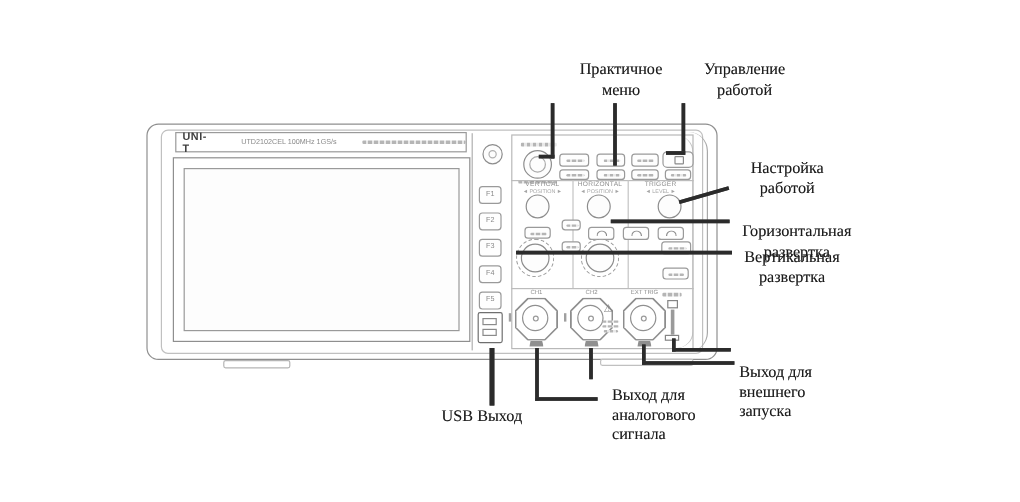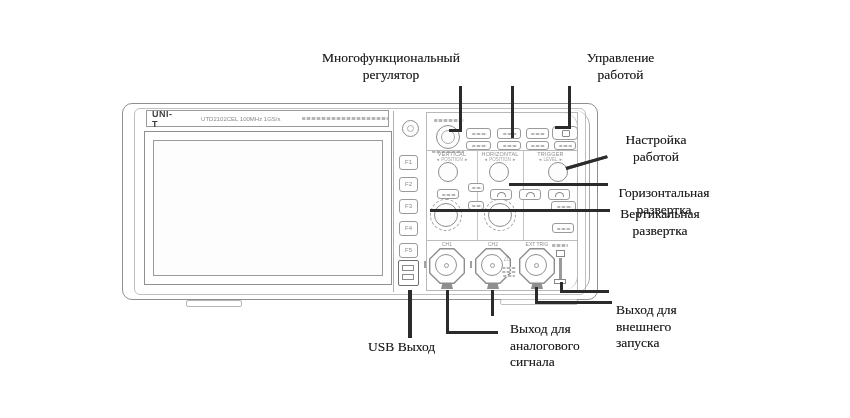--- a/index.html
+++ b/index.html
@@ -212,22 +212,22 @@
 
   <div class="ln" style="left:535px;top:287px;width:3px;height:17px;"></div>
   <div class="ln" style="left:535px;top:301px;width:77px;height:3px;"></div>
 
   <div class="ln" style="left:408px;top:290px;width:4px;height:48px;"></div>
 
   <div class="ln" style="left:446px;top:290px;width:3px;height:44px;"></div>
   <div class="ln" style="left:446px;top:331px;width:52px;height:3px;"></div>
   <div class="ln" style="left:491px;top:290px;width:3px;height:26px;"></div>
 
-  <div class="lbl center" style="left:312px;top:50px;width:158px;">Многофункциональный
-регулятор</div>
+  <div class="lbl center" style="left:475px;top:50px;width:85px;">Практичное
+меню</div>
   <div class="lbl center" style="left:578px;top:50px;width:85px;">Управление
 работой</div>
   <div class="lbl center" style="left:610px;top:132px;width:92px;">Настройка
 работой</div>
   <div class="lbl center" style="left:608px;top:185px;width:112px;">Горизонтальная
 развертка</div>
   <div class="lbl center" style="left:608px;top:206px;width:104px;">Вертикальная
 развертка</div>
   <div class="lbl" style="left:616px;top:302px;width:86px;">Выход для
 внешнего

